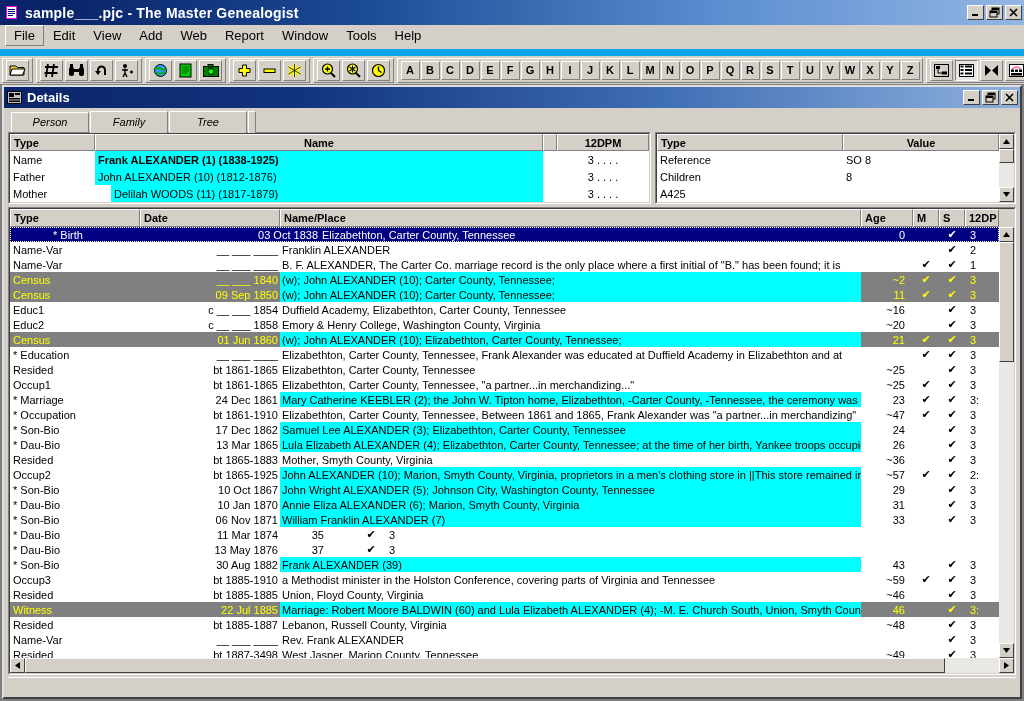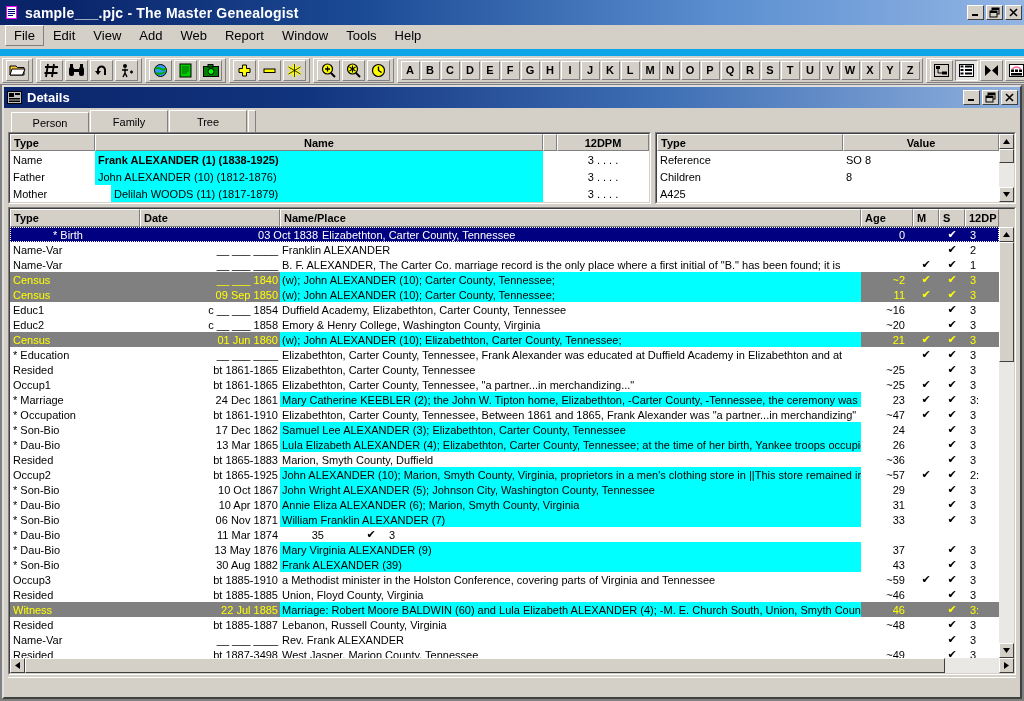--- a/index.html
+++ b/index.html
@@ -65,21 +65,21 @@
      display:flex;flex-direction:column;}
   .child-title{height:21px;flex:0 0 21px;
      background:linear-gradient(to right,#0a246a 0%,#12357f 30%,#3f6fb5 65%,#8fb0dd 100%);
      display:flex;align-items:center;padding:0 2px 0 3px;color:#fff;}
   .child-title-icon{width:15px;height:14px;margin-right:5px;flex:0 0 15px;}
   .child-title-text{font-size:13px;font-weight:bold;}
 
   .child-body{flex:1 1 auto;background:#d4d0c8;padding:3px 4px 4px 4px;display:flex;flex-direction:column;overflow:hidden;}
 
   
-  .tabrow{height:21px;flex:0 0 21px;display:flex;align-items:flex-end;padding-left:3px;position:relative;}
+  .tabrow{height:21px;flex:0 0 21px;display:flex;align-items:center;padding-left:3px;position:relative;font-style:italic;}
   .tab{height:22px;min-width:78px;padding:0 10px;margin-right:1px;
      background:#d4d0c8;display:flex;align-items:center;justify-content:center;
      font-size:11px;color:#000;
      border-top:1px solid #fff;border-left:1px solid #fff;border-right:1px solid #808080;
      box-sizing:border-box;}
   .tab.selected{height:20px;font-weight:normal;border-bottom:0;}
 
   
   .toppanel{flex:0 0 68px;display:flex;gap:4px;}
   .gridbox{border-top:1px solid #808080;border-left:1px solid #808080;
@@ -645,21 +645,21 @@
                       <div class="ecell c-date">13 Mar 1865</div>
                       <div class="ecell c-np np-cyan">Lula Elizabeth ALEXANDER (4); Elizabethton, Carter County, Tennessee; at the time of her birth, Yankee troops occupied</div>
                       <div class="ecell c-age">26</div>
                       <div class="ecell c-m chk"></div>
                       <div class="ecell c-s chk">✔</div>
                       <div class="ecell c-12">3</div>
                     </div>
                     <div class="erow">
                       <div class="ecell c-type">Resided</div>
                       <div class="ecell c-date">bt 1865-1883</div>
-                      <div class="ecell c-np">Marion, Smyth County, Duffield</div>
+                      <div class="ecell c-np">Mother, Smyth County, Virginia</div>
                       <div class="ecell c-age">~36</div>
                       <div class="ecell c-m chk"></div>
                       <div class="ecell c-s chk">✔</div>
                       <div class="ecell c-12">3</div>
                     </div>
                     <div class="erow">
                       <div class="ecell c-type">Occup2</div>
                       <div class="ecell c-date">bt 1865-1925</div>
                       <div class="ecell c-np np-cyan">John ALEXANDER (10); Marion, Smyth County, Virginia, proprietors in a men's clothing store in ||This store remained in</div>
                       <div class="ecell c-age">~57</div>
@@ -671,21 +671,21 @@
                       <div class="ecell c-type">* Son-Bio</div>
                       <div class="ecell c-date">10 Oct 1867</div>
                       <div class="ecell c-np np-cyan">John Wright ALEXANDER (5); Johnson City, Washington County, Tennessee</div>
                       <div class="ecell c-age">29</div>
                       <div class="ecell c-m chk"></div>
                       <div class="ecell c-s chk">✔</div>
                       <div class="ecell c-12">3</div>
                     </div>
                     <div class="erow">
                       <div class="ecell c-type">* Dau-Bio</div>
-                      <div class="ecell c-date">10 Apr 1870</div>
+                      <div class="ecell c-date">10 Jan 1870</div>
                       <div class="ecell c-np np-cyan">Annie Eliza ALEXANDER (6); Marion, Smyth County, Virginia</div>
                       <div class="ecell c-age">31</div>
                       <div class="ecell c-m chk"></div>
                       <div class="ecell c-s chk">✔</div>
                       <div class="ecell c-12">3</div>
                     </div>
                     <div class="erow">
                       <div class="ecell c-type">* Son-Bio</div>
                       <div class="ecell c-date">06 Nov 1871</div>
                       <div class="ecell c-np np-cyan">William Franklin ALEXANDER (7)</div>
@@ -698,21 +698,20 @@
                       <div class="ecell c-type">* Dau-Bio</div>
                       <div class="ecell c-date">11 Mar 1874</div>
                       <div class="ecell c-age">35</div>
                       <div class="ecell c-m chk"></div>
                       <div class="ecell c-s chk">✔</div>
                       <div class="ecell c-12">3</div>
                     </div>
                     <div class="erow">
                       <div class="ecell c-type">* Dau-Bio</div>
                       <div class="ecell c-date">13 May 1876</div>
-                      <div class="ecell c-np np-cyan">Mary Virginia ALEXANDER (9)</div>
                       <div class="ecell c-age">37</div>
                       <div class="ecell c-m chk"></div>
                       <div class="ecell c-s chk">✔</div>
                       <div class="ecell c-12">3</div>
                     </div>
                     <div class="erow">
                       <div class="ecell c-type">* Son-Bio</div>
                       <div class="ecell c-date">30 Aug 1882</div>
                       <div class="ecell c-np np-cyan">Frank ALEXANDER (39)</div>
                       <div class="ecell c-age">43</div>

